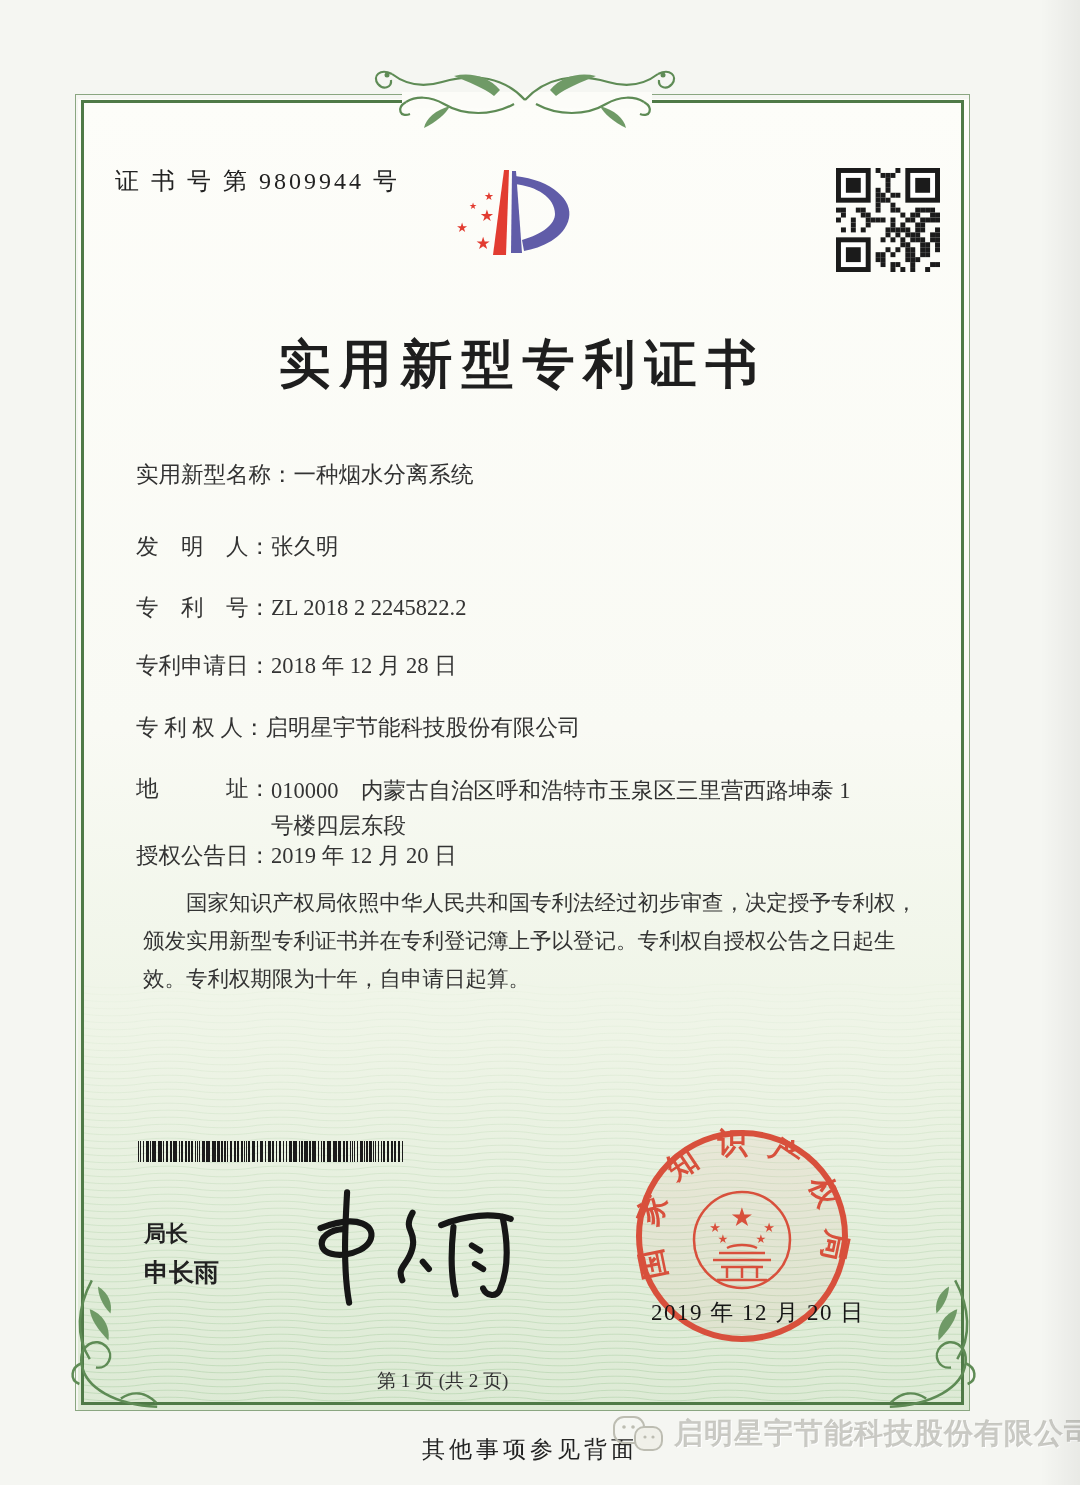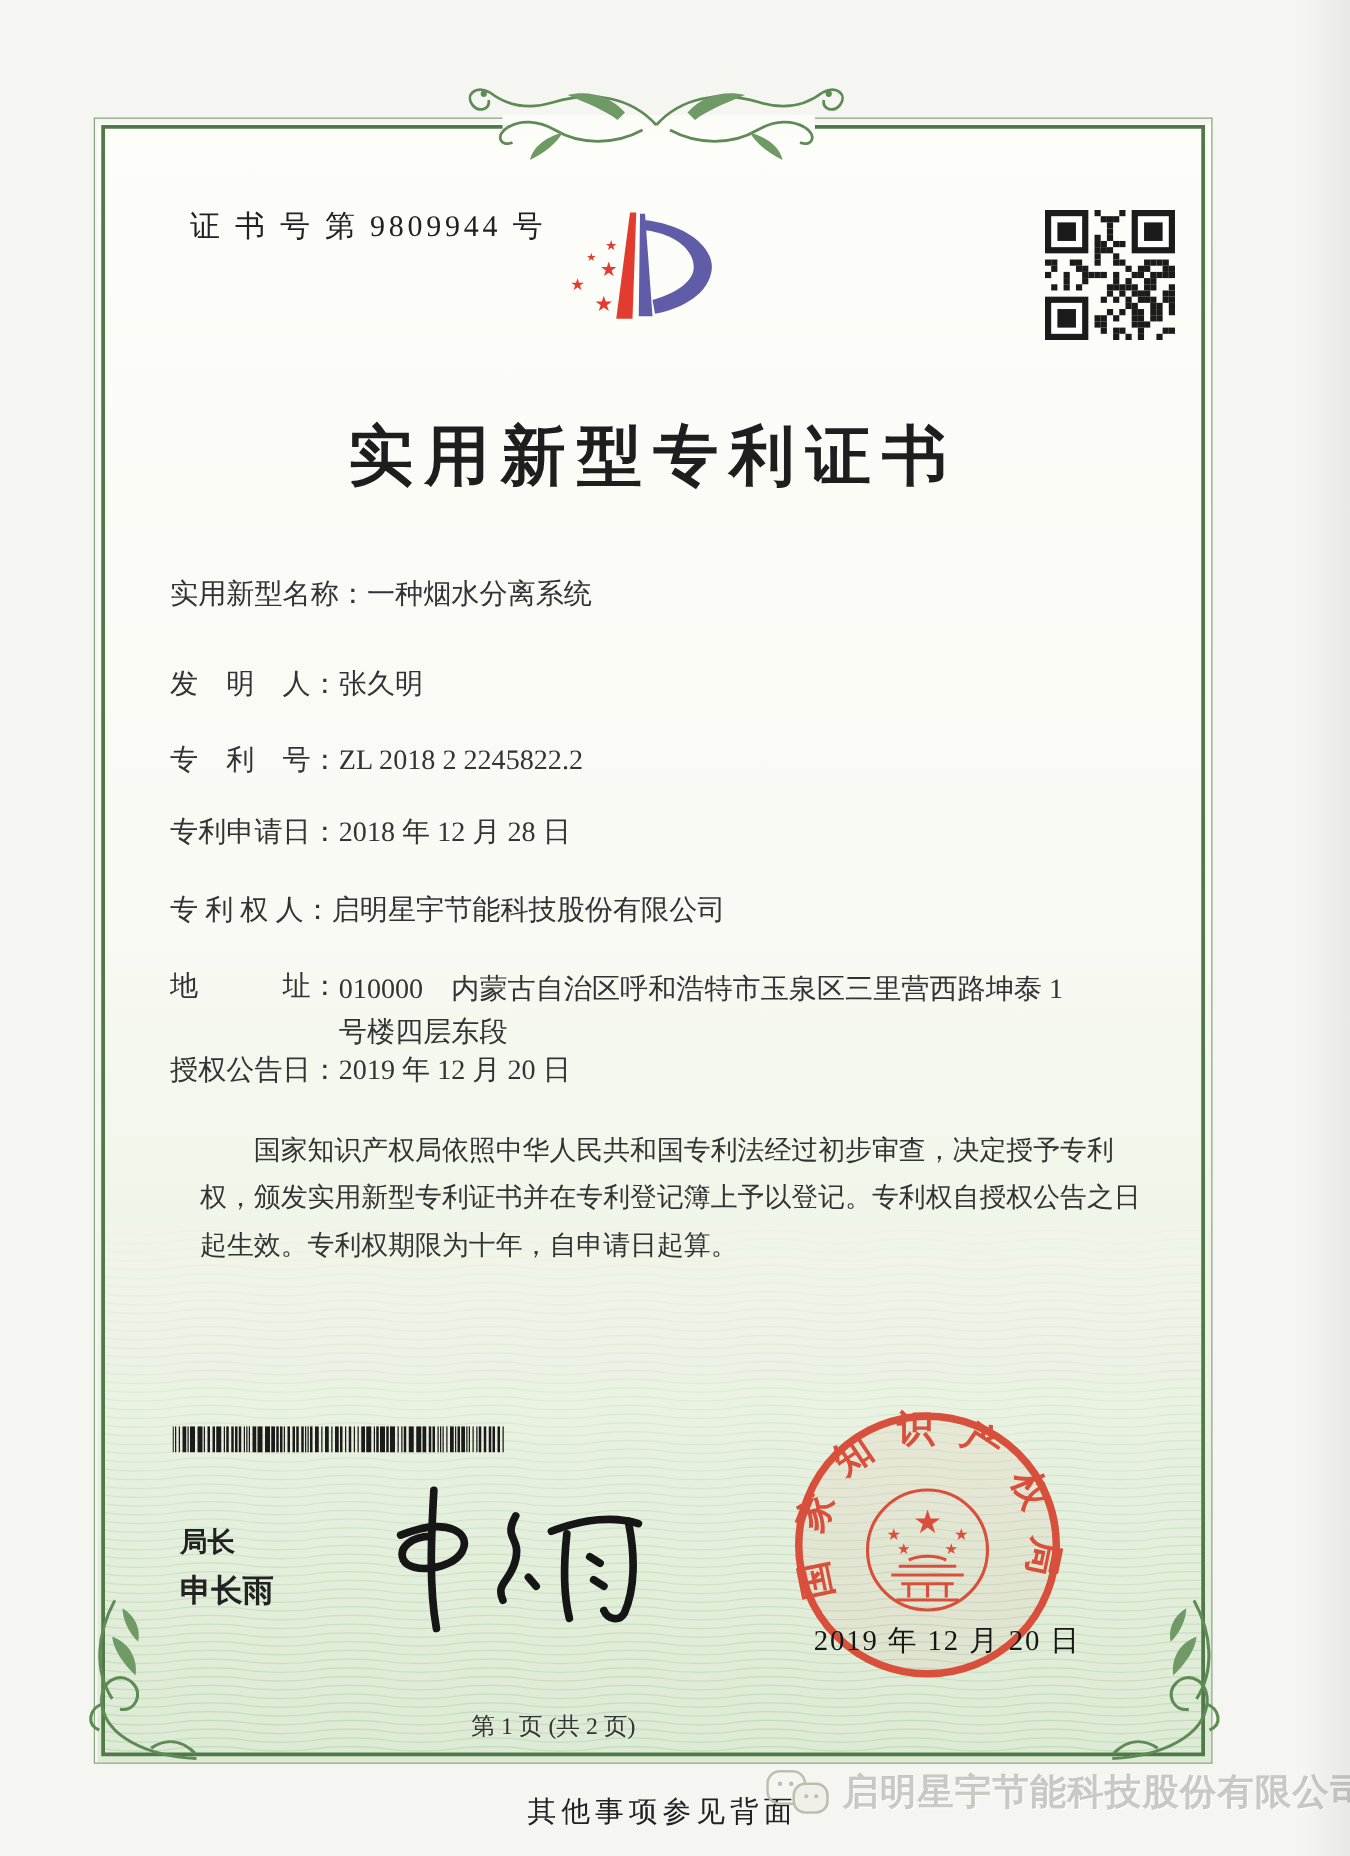--- a/index.html
+++ b/index.html
@@ -9,36 +9,36 @@
 
   
   .inner-bg{left:78px;top:99px;width:891px;height:1311px;
     background:linear-gradient(180deg,#fdfdf9 0%,#f9faf4 48%,#eef4e6 72%,#e3eedb 88%,#ddead5 100%);}
   .frame-outer{left:75px;top:94px;width:895px;height:1317px;border:1.5px solid #8aa681;box-sizing:border-box;}
   .frame-inner{left:81px;top:100px;width:883px;height:1305px;border:3px solid #4f7a47;box-sizing:border-box;}
   .orn-patch{left:402px;top:92px;width:250px;height:16px;background:#fcfcf8;}
   .edge-shade{right:0;top:0;width:40px;height:1485px;background:linear-gradient(90deg,rgba(0,0,0,0),rgba(0,0,0,0.05));}
 
   
-  .cert-no{left:115px;top:165px;font-size:24px;letter-spacing:3px;color:#222;margin-left:37px;}
+  .cert-no{left:115px;top:165px;font-size:24px;letter-spacing:3px;color:#222;}
   .qr{left:836px;top:168px;width:104px;height:104px;}
   .logo{left:432px;top:156px;width:190px;height:145px;}
   .title{left:75px;top:330px;width:895px;text-align:center;font-size:52px;font-weight:700;
          letter-spacing:9px;color:#1e1e1e;}
 
   
   .row{left:136px;width:800px;font-size:22.5px;color:#333;}
   .row .lbl{white-space:pre;}
   .row .val{white-space:pre-wrap;}
   .addr-val{line-height:35px;display:inline-block;vertical-align:top;max-width:620px;}
   .pair2{position:absolute;left:390px;top:0;white-space:nowrap;}
 
   
   .paras{left:143px;top:884px;width:795px;font-size:21.5px;line-height:38px;color:#333;}
-  .paras p{margin:17px;text-indent:2em;}
+  .paras p{margin:0;text-indent:2em;}
 
   
   .barcode{left:138px;top:1141px;width:272px;height:21px;}
   .juzhang{left:144px;top:1219px;font-family:"DejaVu Sans","Liberation Sans",sans-serif;
            font-size:22px;font-weight:600;color:#222;}
   .juname{left:144px;top:1256px;font-family:"DejaVu Sans","Liberation Sans",sans-serif;
           font-size:25px;font-weight:600;color:#222;}
   .sig{left:298px;top:1182px;width:225px;height:128px;}
   .seal{left:627px;top:1122px;width:230px;height:230px;}
   .seal-date{left:651px;top:1297px;font-size:23px;letter-spacing:1.5px;color:#161616;font-weight:500;}

